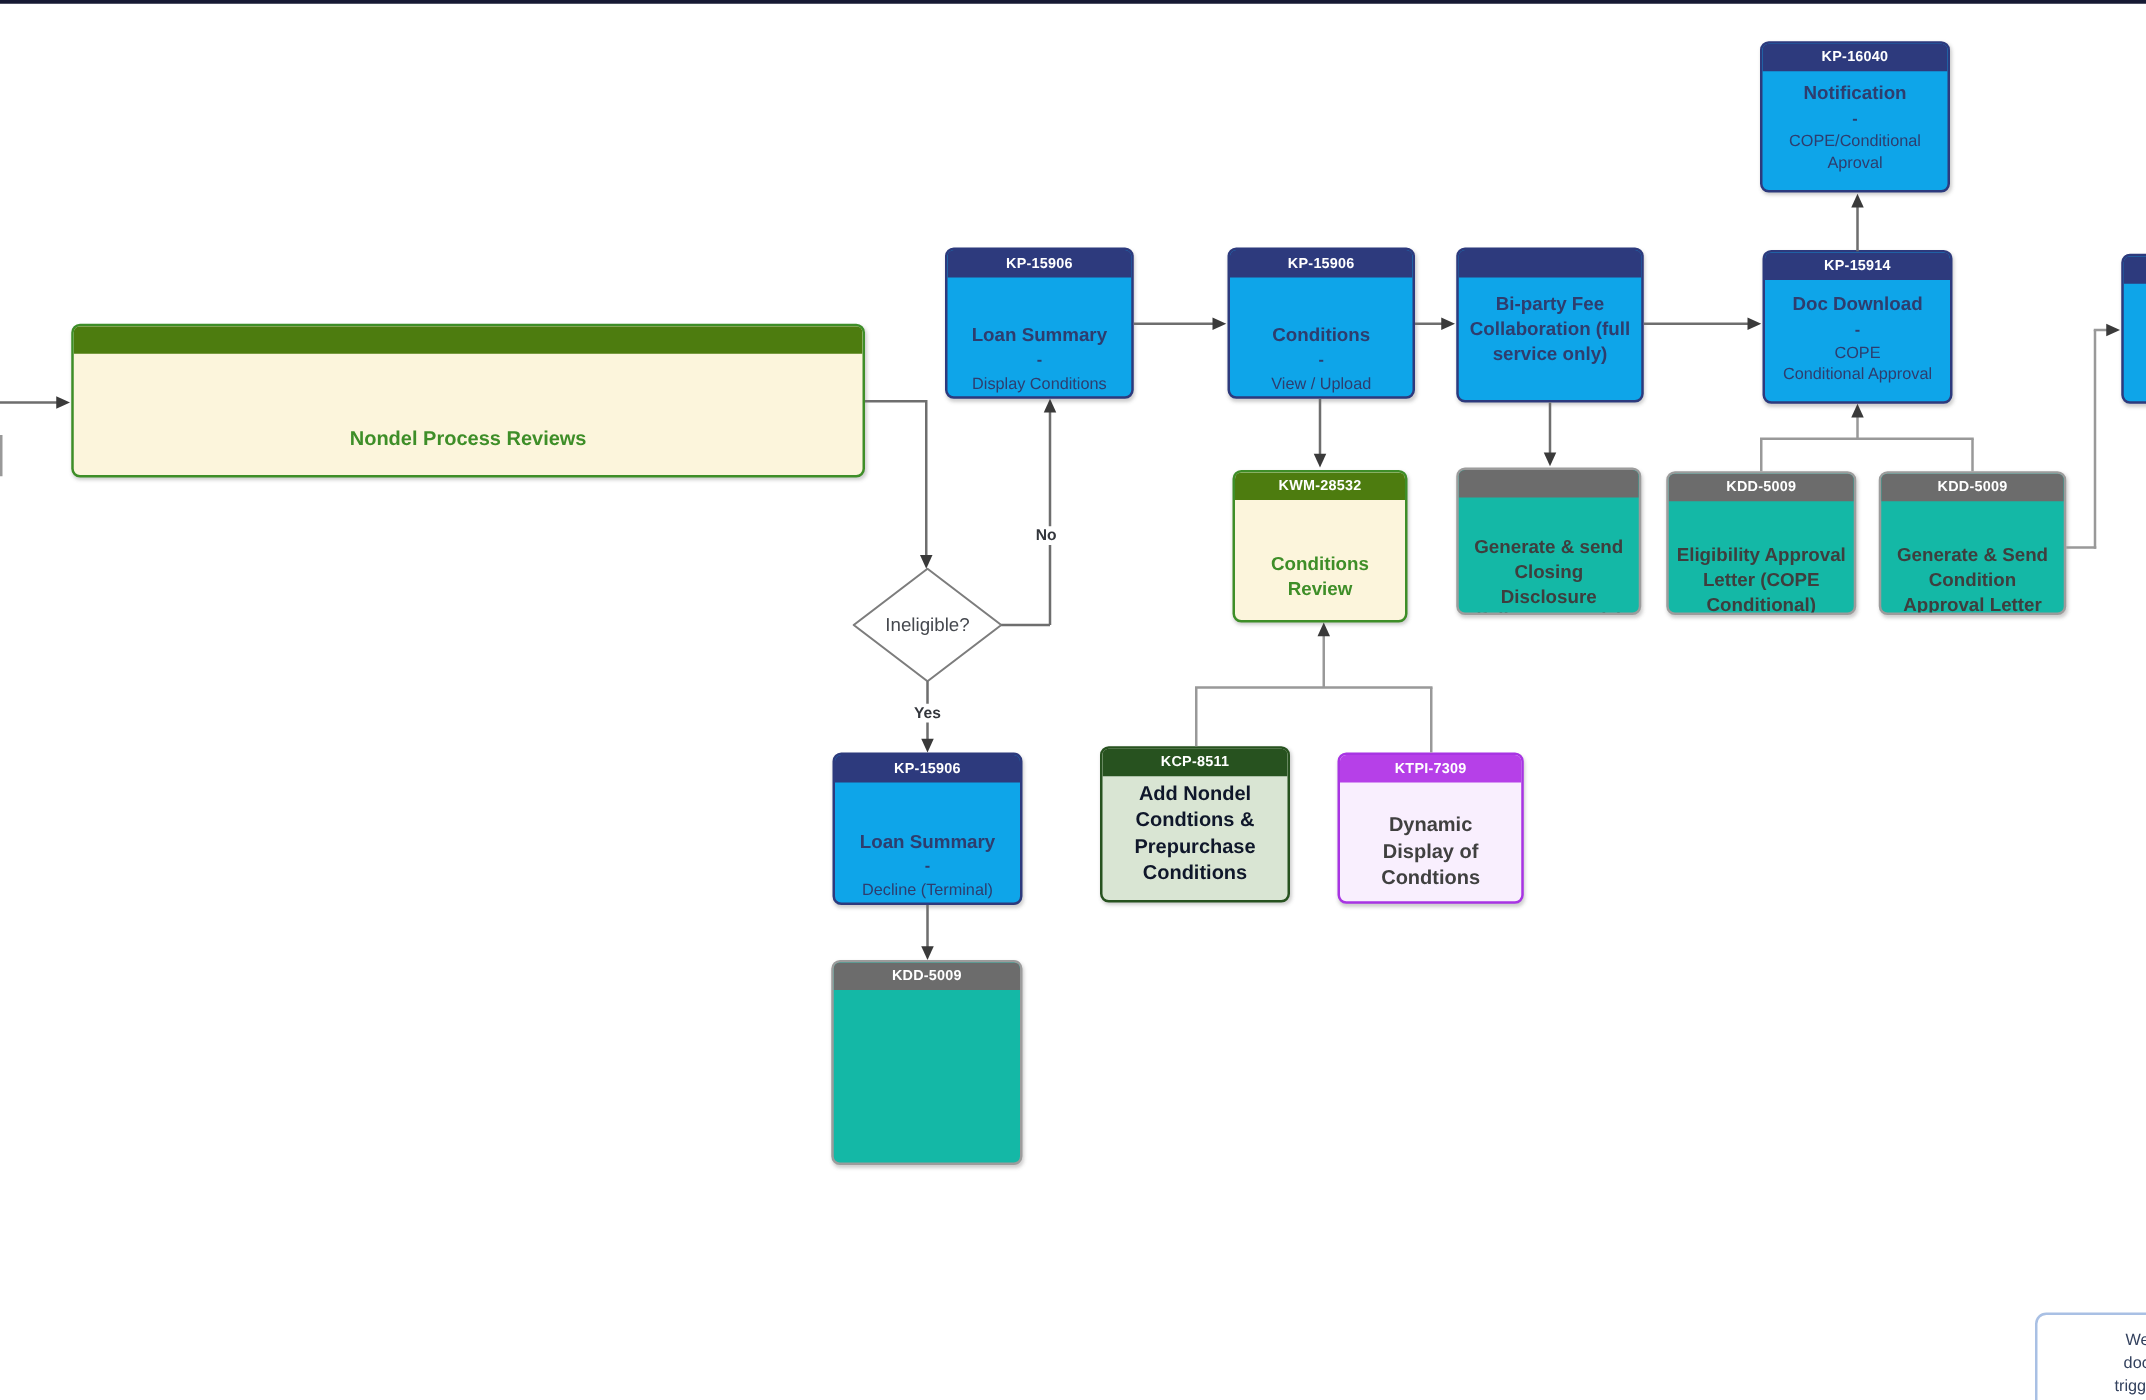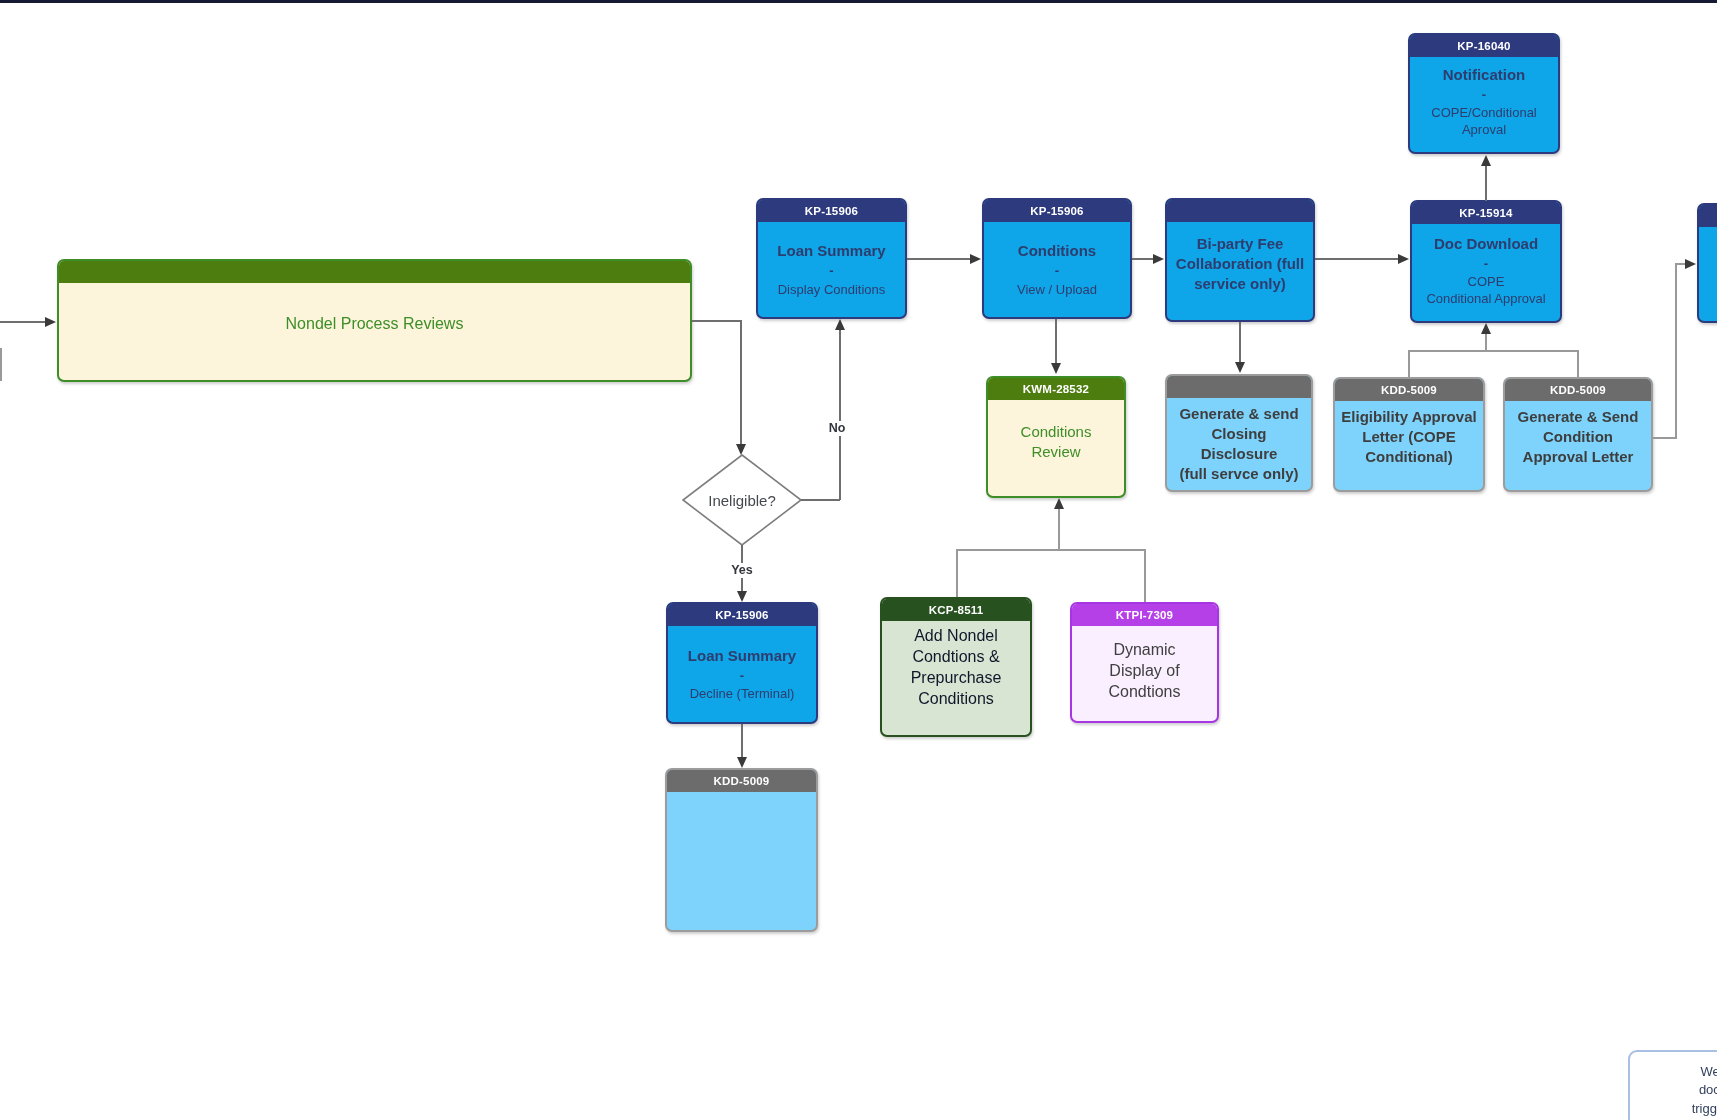--- a/index.html
+++ b/index.html
@@ -11,45 +11,45 @@
   
   .node{
     position:absolute;border-radius:7px;overflow:hidden;display:flex;flex-direction:column;
     border:2px solid;box-shadow:1px 2px 3px rgba(80,80,80,.28);box-sizing:border-box;
   }
   .hdr{
     flex:0 0 auto;height:22px;line-height:22px;text-align:center;color:#ffffff;
     font-weight:bold;font-size:11.5px;letter-spacing:.2px;
   }
   .body{
-    flex:1 1 auto;display:flex;flex-direction:column;align-items:center;justify-content:center;
+    flex:1 1 auto;display:flex;flex-direction:column;align-items:center;justify-content:flex-end;
     text-align:center;padding:2px 6px;box-sizing:border-box;
   }
   .title{font-size:15px;font-weight:bold;line-height:1.32;white-space:pre-line;}
   .dash{font-size:13px;font-weight:bold;line-height:1.5;}
   .sub{font-size:13px;line-height:1.32;white-space:pre-line;}
-  .rtext{font-weight:normal;}
+  .rtext{font-weight:bold;}
   
   .t-blue{border-color:#2d3a7d;background:#0ea5e9;}
   .t-blue .hdr{background:#2d3a7d;}
   .t-blue .body{color:#2e3d6e;}
   
   .t-green{border-color:#3e8e28;background:#fcf5dc;}
   .t-green .hdr{background:#4d7c0f;}
   .t-green .body{color:#3e8e28;}
   
   .t-dgreen{border-color:#27521f;background:#d9e5d3;}
   .t-dgreen .hdr{background:#27521f;}
   .t-dgreen .body{color:#0f172a;}
   
   .t-purple{border-color:#a835e3;background:#f9effe;}
   .t-purple .hdr{background:#b640e8;}
   .t-purple .body{color:#404040;}
   
-  .t-gray{border-color:#9c9c9c;background:#7dd3fc;}
+  .t-gray{border-color:#9c9c9c;background:#14b8a6;gap:28px;}
   .t-gray .hdr{background:#6c6c6c;}
   .t-gray .body{color:#3e3e3e;}
   
   .nondel-text{font-size:16px;color:#3e8e28;}
   
   .ln{position:absolute;background:#6e6e6e;}
   .ln.lt{background:#999999;}
   .ah{position:absolute;width:0;height:0;}
   .ah.r{border-top:5px solid transparent;border-bottom:5px solid transparent;border-left:11px solid #3a3a3a;}
   .ah.u{border-left:5px solid transparent;border-right:5px solid transparent;border-bottom:11px solid #3a3a3a;}
@@ -178,21 +178,21 @@
       <div class="title">Loan Summary</div>
       <div class="dash">-</div>
       <div class="sub">Decline (Terminal)</div>
     </div>
   </div>
 
   <div class="node t-gray" style="left:665px;top:768px;width:153px;height:164px">
     <div class="hdr">KDD-5009</div>
   </div>
 
-  <div class="node t-dgreen" style="left:880px;top:597px;width:152px;height:140px">
+  <div class="node t-dgreen" style="left:880px;top:597px;width:152px;height:125px">
     <div class="hdr">KCP-8511</div>
     <div class="body" style="justify-content:flex-start;padding-top:4px">
       <div class="title rtext" style="font-size:16px">Add Nondel
 Condtions &amp;
 Prepurchase
 Conditions</div>
     </div>
   </div>
 
   <div class="node t-purple" style="left:1070px;top:602px;width:149px;height:121px">

